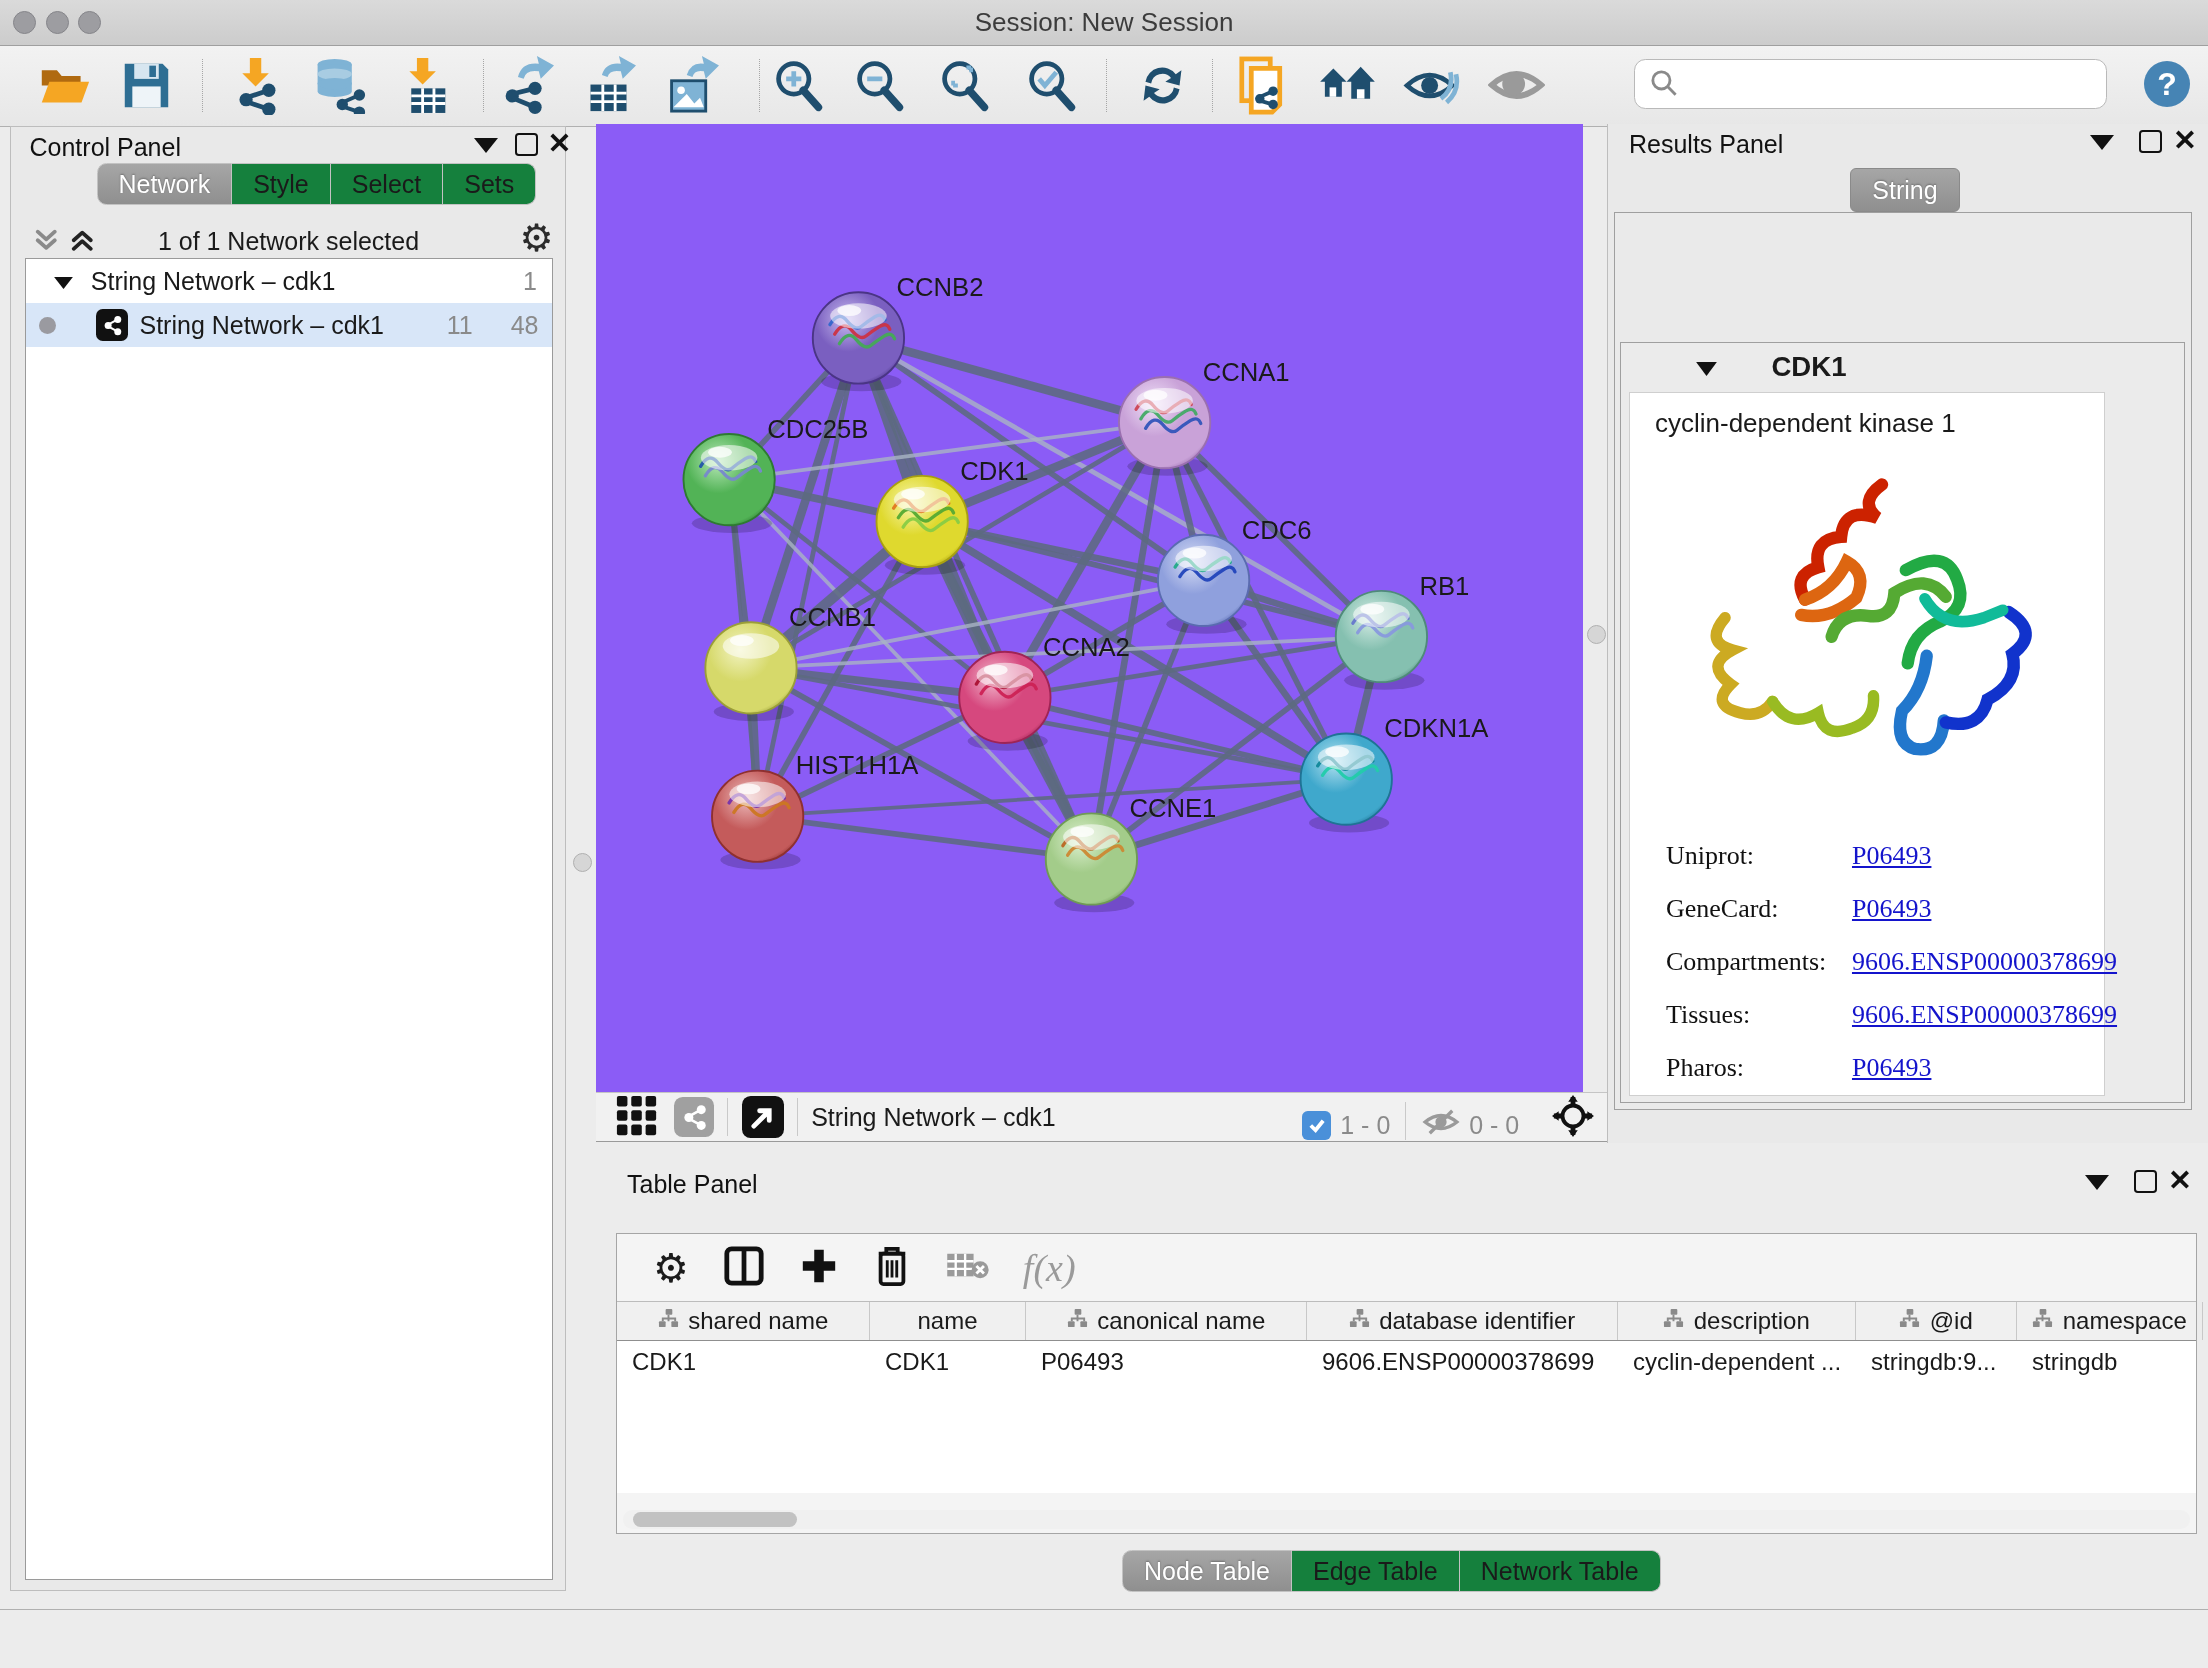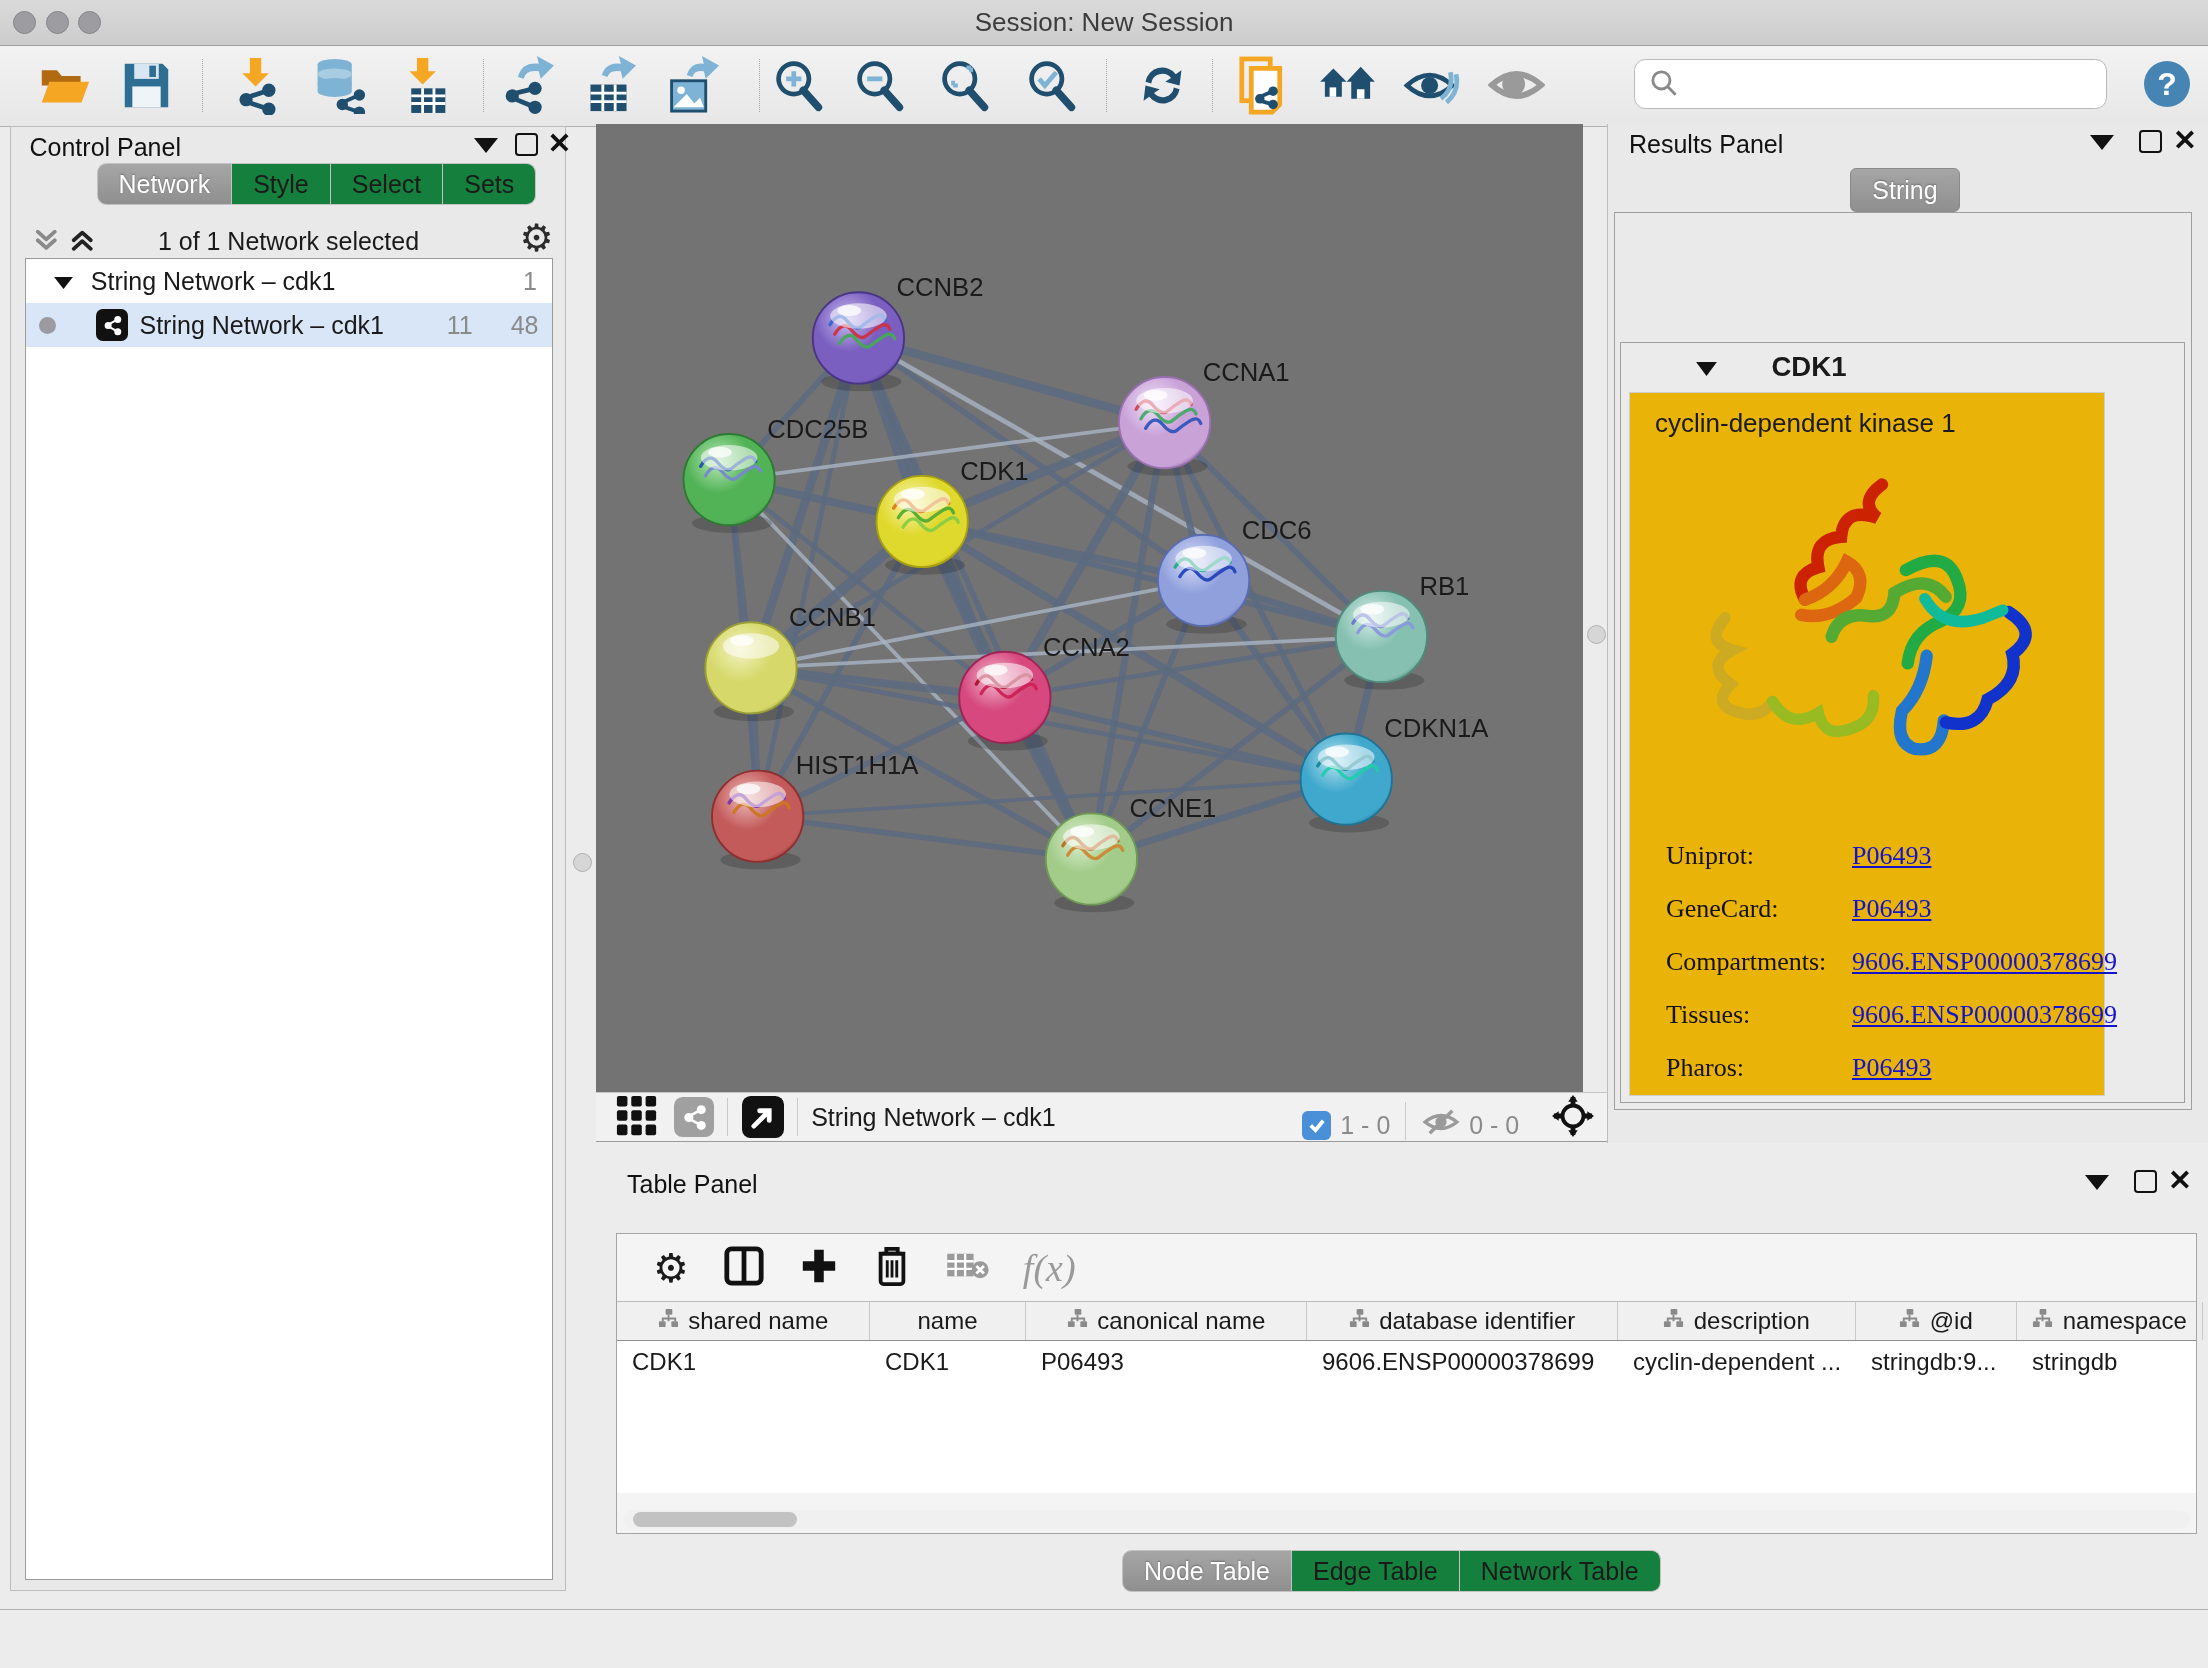--- a/index.html
+++ b/index.html
@@ -28,21 +28,21 @@
   .seg .tab:last-child{border-radius:0 9.5px 9.5px 0;}
   .seg .tab.sel{background:linear-gradient(#a6a6a6,#8f8f8f);color:#fff;text-shadow:0 -1px 1.9px #6e6e6e;}
   
   .cpanel{left:9.5px;top:126px;width:556px;height:1465px;background:#e9e9e9;border:1px solid #bdbdbd;box-sizing:border-box;}
   .treebox{left:14.3px;top:131px;width:528px;height:1322px;background:#fff;border:1px solid #9a9a9a;box-sizing:border-box;}
   .treerow{width:100%;height:44px;display:flex;align-items:center;font-size:25px;}
   .treerow.sel{background:#d8e6f8;}
   .graytext{color:#8a8a8a;}
   .sharesq{width:32px;height:32px;background:#111;border-radius:6.7px;display:flex;align-items:center;justify-content:center;}
   
-  .canvas{left:596px;top:124px;width:987px;height:968px;background:#737373;}
+  .canvas{left:596px;top:124px;width:987px;height:968px;background:#8b5cf6;}
   .netfooter{left:596px;top:1092px;width:1011px;height:50px;background:#f1f1f1;border-top:1px solid #c5c5c5;border-bottom:1px solid #9a9a9a;box-sizing:border-box;display:flex;align-items:center;}
   .vsep{width:0;height:38px;border-left:1px solid #c9c9c9;margin:0 13.3px;}
   .gutterdot{width:17px;height:17px;border-radius:50%;background:#d6d6d6;border:1px solid #b0b0b0;}
   
   .rpanel{left:1607px;top:124px;width:601px;height:1041px;background:#e9e9e9;border-left:1px solid #bdbdbd;box-sizing:border-box;}
   .rbox{border:1px solid #9f9f9f;background:#eaeaea;box-sizing:border-box;}
   .pillbtn{background:#fff;border:1px solid #b0b0b0;border-radius:9.5px;font-size:25px;text-align:center;}
   .crosslinks{font-family:"Liberation Serif",serif;font-size:26px;color:#111;}
   .crosslinks a{color:#1414cc;text-decoration:underline;}
   .clrow{display:flex;margin:9.5px 0 23px 0;align-items:center;}
@@ -586,21 +586,21 @@
     <div class="abs rbox" style="left:5.7px;top:88px;width:578px;height:898px">
 
       <div class="abs rbox" style="left:5.7px;top:129px;width:565px;height:761px;background:#ebebeb">
         <span class="abs" style="left:74px;top:17px">
           <svg width="23" height="17" viewBox="0 0 24 18">
               <path d="M1 2 h22 L12 17z" fill="#111"></path>
             </svg>
         </span>
         <span class="abs" style="left:150px;top:7.6px;font-size:27.6px;font-weight:bold">CDK1</span>
 
-        <div class="abs" style="left:7.6px;top:49px;width:476px;height:704px;background:#eab308;border:1px solid #cfcfcf;box-sizing:border-box">
+        <div class="abs" style="left:7.6px;top:49px;width:476px;height:704px;background:#ffffff;border:1px solid #cfcfcf;box-sizing:border-box">
           <span class="abs" style="left:25px;top:15px;font-size:26px">cyclin-dependent kinase 1</span>
 
           <div class="abs" style="left:57px;top:63px">
             <svg width="371" height="371" viewBox="0 0 390 390" fill="none" stroke-linecap="round">
               <path d="M205 30 q-25 18 -5 35 q-35 -12 -38 20 q-30 2 -24 32 q-28 8 -14 34" stroke="#cc2200" stroke-width="13"></path>
               <path d="M124 151 q30 -10 44 -40 q22 12 10 38 q-28 24 -58 18" stroke="#dd6611" stroke-width="13"></path>
               <path d="M40 170 q-22 26 8 34 q-30 16 -2 36 q-22 22 10 30 q22 6 34 -12" stroke="#ccaa22" stroke-width="12"></path>
               <path d="M90 258 q18 30 48 12 q6 28 36 16 q24 -8 22 -34" stroke="#99bb22" stroke-width="12"></path>
               <path d="M152 190 q8 -26 38 -22 q26 4 28 -24 q34 -22 54 4" stroke="#55aa33" stroke-width="13"></path>
               <path d="M230 120 q42 -24 54 10 q12 30 -18 44 q-30 12 -34 44" stroke="#22aa44" stroke-width="13"></path>

